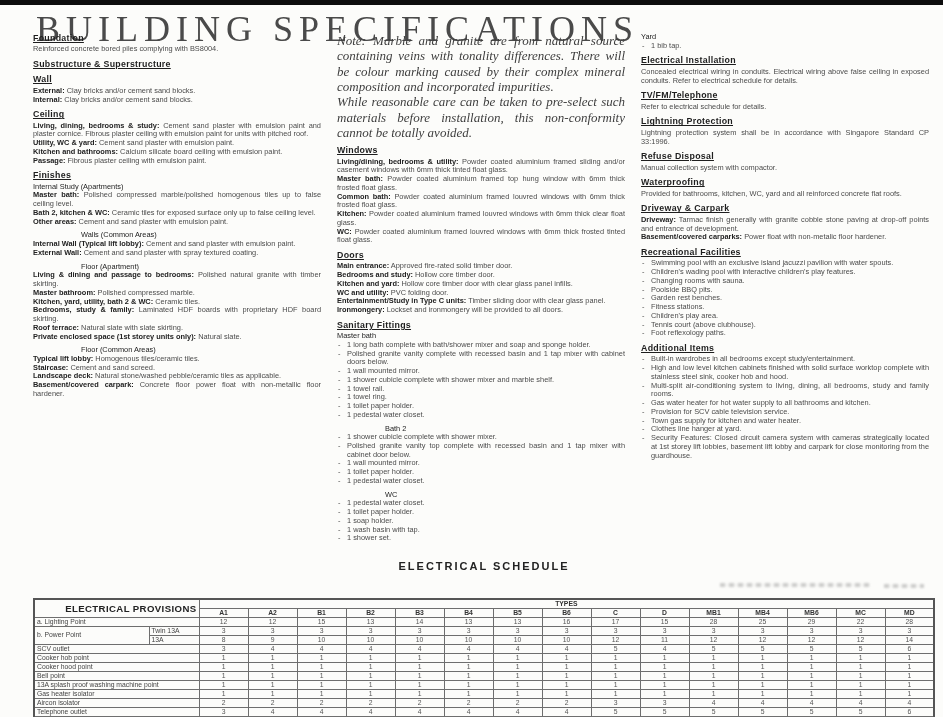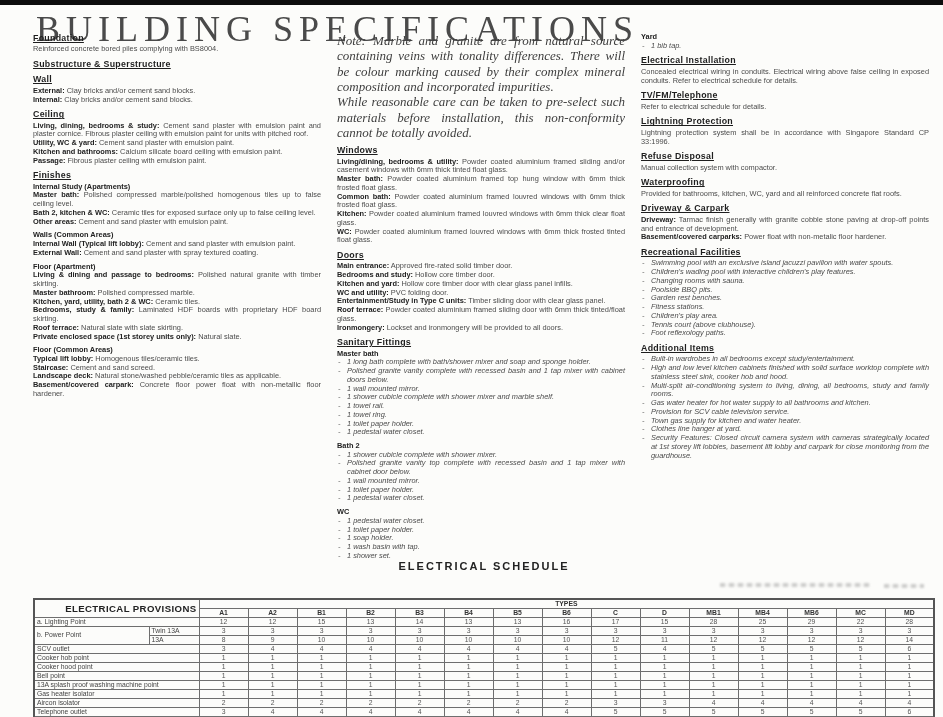--- a/index.html
+++ b/index.html
@@ -9,23 +9,23 @@
   #title{position:absolute;left:36px;top:8px;margin:0;font-family:"Liberation Serif",serif;
          font-weight:400;font-size:36px;letter-spacing:6px;color:#4a4a4a;white-space:nowrap;}
   .col{position:absolute;top:33px;width:288px;font-size:7.4px;line-height:1.18;color:#4b4b4b;}
   #col1{left:33px;} #col2{left:337px;} #col3{left:641px;}
   .section{margin-bottom:5px;}
   .sec-title{font-size:8.8px;font-weight:bold;color:#1e1e1e;text-decoration:underline;
              letter-spacing:.3px;margin:4px 0 2px;}
   .section:first-child .sec-title{margin-top:0;}
   .col p{margin:0;text-align:justify;}
   .item b{color:#222;margin-top:8px;}
-  .subhead{font-weight:bold;color:#222;}
-  .subhead.spaced{margin-top:5px;}
-  .bullet{position:relative;padding-left:10px;font-style:italic;}
+  .subhead{font-weight:normal;color:#222;}
+  .subhead.spaced{margin-top:5px;margin-left:48px;}
+  .bullet{position:relative;padding-left:10px;}
   .bullet::before{content:"-";position:absolute;left:1px;}
   .note{font-family:"Liberation Serif",serif;font-style:italic;font-size:13px;color:#3e3e3e;}
   #smudge{position:absolute;left:702px;top:581px;width:228px;height:12px;filter:blur(1.1px);opacity:.55;}
   #smudge .s1,#smudge .s2{position:absolute;height:4px;
      background:repeating-linear-gradient(90deg,rgba(110,110,110,.6) 0 5px,rgba(160,160,160,.15) 5px 9px);}
   #smudge .s1{left:18px;top:2px;width:150px;}
   #smudge .s2{left:182px;top:3px;width:40px;}
   #schedule-title{position:absolute;left:33px;top:560px;width:902px;text-align:center;
       font-size:11px;font-weight:bold;letter-spacing:2px;color:#222;}
   #schedule-table{position:absolute;left:33px;top:598px;width:902px;border-collapse:collapse;
@@ -102,21 +102,20 @@
         <p class="item"><b>Kitchen:</b> <span>Powder coated aluminium framed louvred windows with 6mm thick clear float glass.</span></p>
         <p class="item"><b>WC:</b> <span>Powder coated aluminium framed louvred windows with 6mm thick frosted tinted float glass.</span></p>
       </div>
       <div class="section">
         <div class="sec-title">Doors</div>
         <p class="item"><b>Main entrance:</b> <span>Approved fire-rated solid timber door.</span></p>
         <p class="item"><b>Bedrooms and study:</b> <span>Hollow core timber door.</span></p>
         <p class="item"><b>Kitchen and yard:</b> <span>Hollow core timber door with clear glass panel infills.</span></p>
         <p class="item"><b>WC and utility:</b> <span>PVC folding door.</span></p>
         <p class="item"><b>Entertainment/Study in Type C units:</b> <span>Timber sliding door with clear glass panel.</span></p>
-        <p class="item"><b>Roof terrace:</b> <span>Powder coated aluminium framed sliding door with 6mm thick tinted/float glass.</span></p>
         <p class="item"><b>Ironmongery:</b> <span>Lockset and ironmongery will be provided to all doors.</span></p>
       </div>
       <div class="section">
         <div class="sec-title">Sanitary Fittings</div>
         <p class="subhead">Master bath</p>
         <p class="bullet">1 long bath complete with bath/shower mixer and soap and sponge holder.</p>
         <p class="bullet">Polished granite vanity complete with recessed basin and 1 tap mixer with cabinet doors below.</p>
         <p class="bullet">1 wall mounted mirror.</p>
         <p class="bullet">1 shower cubicle complete with shower mixer and marble shelf.</p>
         <p class="bullet">1 towel rail.</p>

